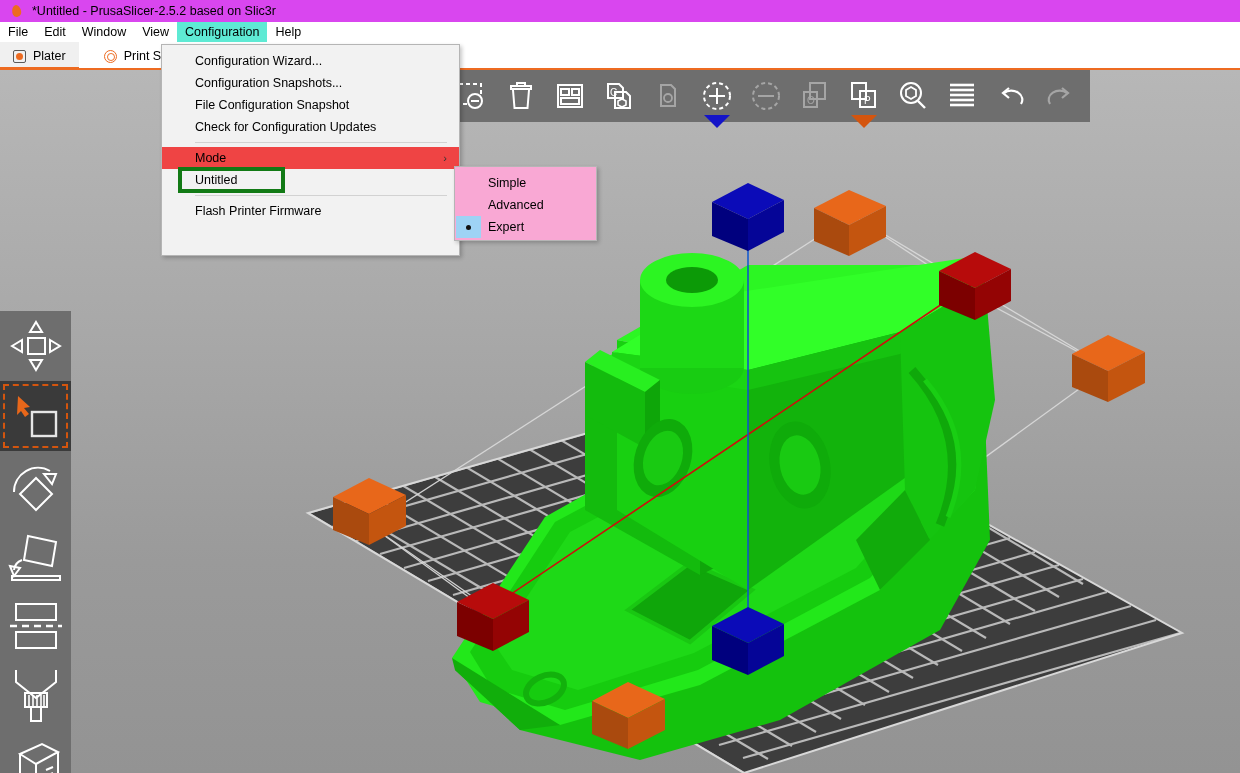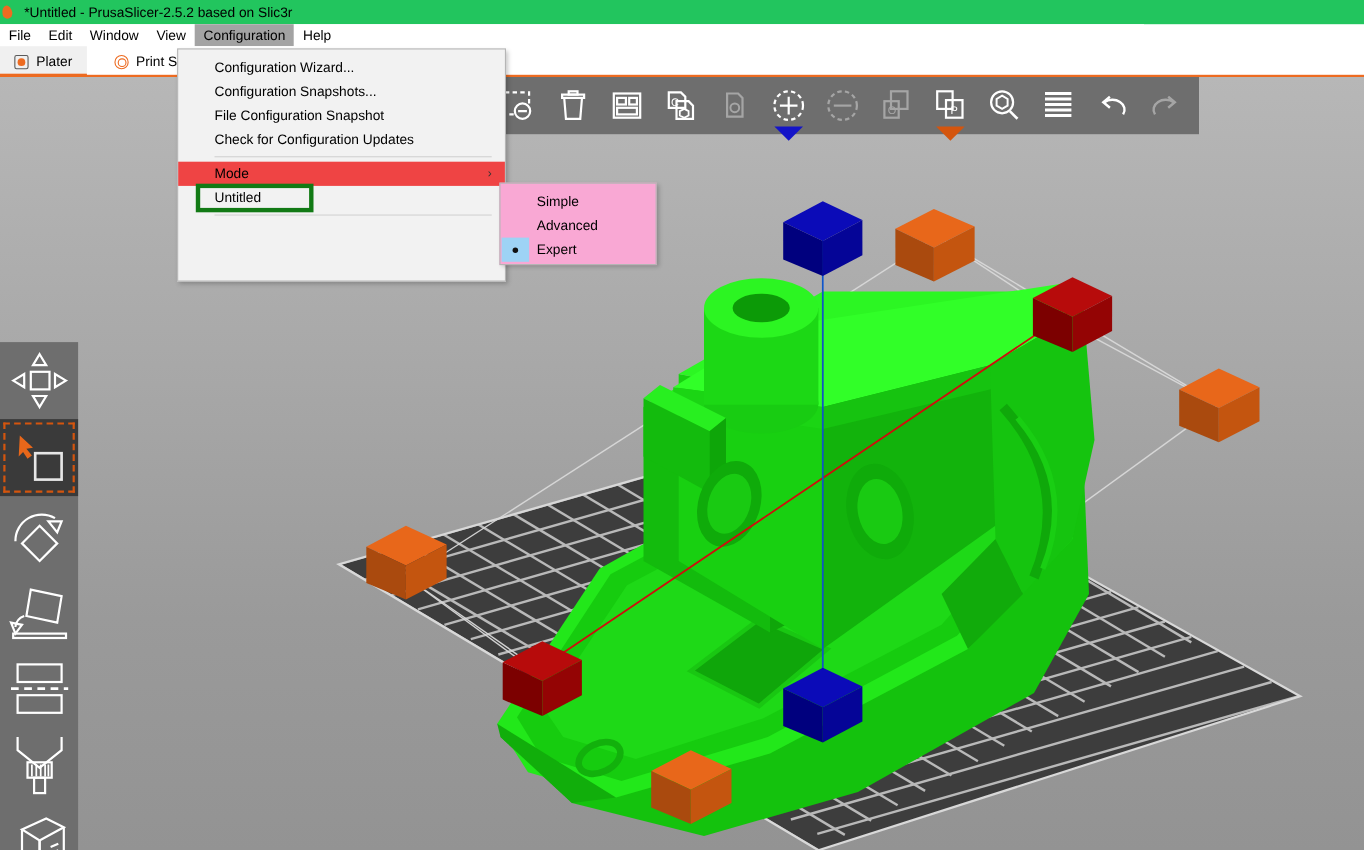--- a/index.html
+++ b/index.html
@@ -7,21 +7,21 @@
     width: 1240px; height: 773px;
     overflow: hidden;
     font-family: "Liberation Sans", sans-serif;
     background: #ffffff;
   }
   #app { position: relative; width: 1240px; height: 773px; }
 
   
   #titlebar {
     position: absolute; left: 0; top: 0; width: 1240px; height: 22px;
-    background: #22c55e; display: flex; align-items: center; padding-left: 0;
+    background: #d946ef; display: flex; align-items: center; padding-left: 10px;
   }
   #titlebar .app-icon {
     width: 14px; height: 14px; margin-right: 8px; position: relative;
   }
   #titlebar .app-icon .blob {
     position: absolute; left: 2px; top: 1px; width: 9px; height: 12px;
     background: #ed6b21; border-radius: 55% 45% 50% 50% / 60% 60% 40% 40%;
     transform: rotate(-12deg);
   }
   #titlebar .title-text {
@@ -30,21 +30,21 @@
 
   
   #menubar {
     position: absolute; left: 0; top: 22px; width: 1040px; height: 20px;
     background: #ffffff; display: flex; align-items: stretch;
   }
   .menubar-item {
     font-size: 12.5px; color: #000; padding: 0 8px;
     display: flex; align-items: center; cursor: default; white-space: nowrap;
   }
-  .menubar-item.open { background: #a3a3a3; }
+  .menubar-item.open { background: #5eead4; }
 
   
   #tabbar {
     position: absolute; left: 0; top: 42px; width: 1240px; height: 28px;
     background: #ffffff; display: flex; align-items: stretch; gap: 12px;
   }
   .tab {
     display: flex; align-items: center; gap: 7px;
     padding: 0 13px; font-size: 12.5px; color: #000;
     position: relative; cursor: default; white-space: nowrap;
@@ -548,20 +548,21 @@
     <div class="menu-item">Configuration Snapshots...</div>
     <div class="menu-item">File Configuration Snapshot</div>
     <div class="menu-item">Check for Configuration Updates</div>
     <div class="menu-sep"></div>
     <div class="menu-item highlight">
       <span>Mode</span>
       <span class="submenu-arrow">›</span>
     </div>
     <div class="menu-item">Untitled</div>
     <div class="menu-sep"></div>
+    <div class="menu-item">Flash Printer Firmware</div>
   </div>
 
   <div id="menu-mode">
     <div class="menu-spacer"></div>
     <div class="submenu-item">
       <span class="radio-cell"></span>
       <span>Simple</span>
     </div>
     <div class="submenu-item">
       <span class="radio-cell"></span>

